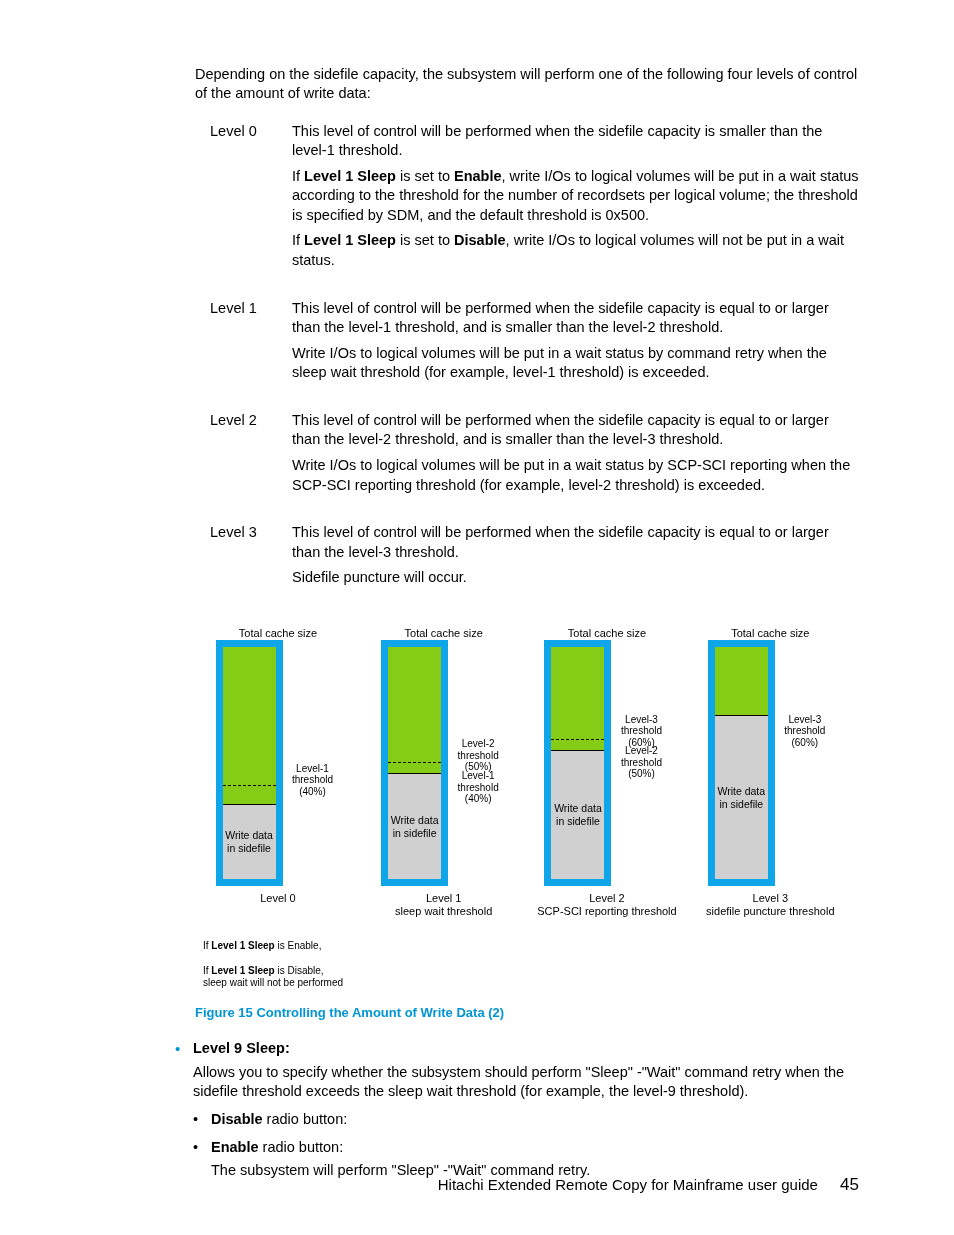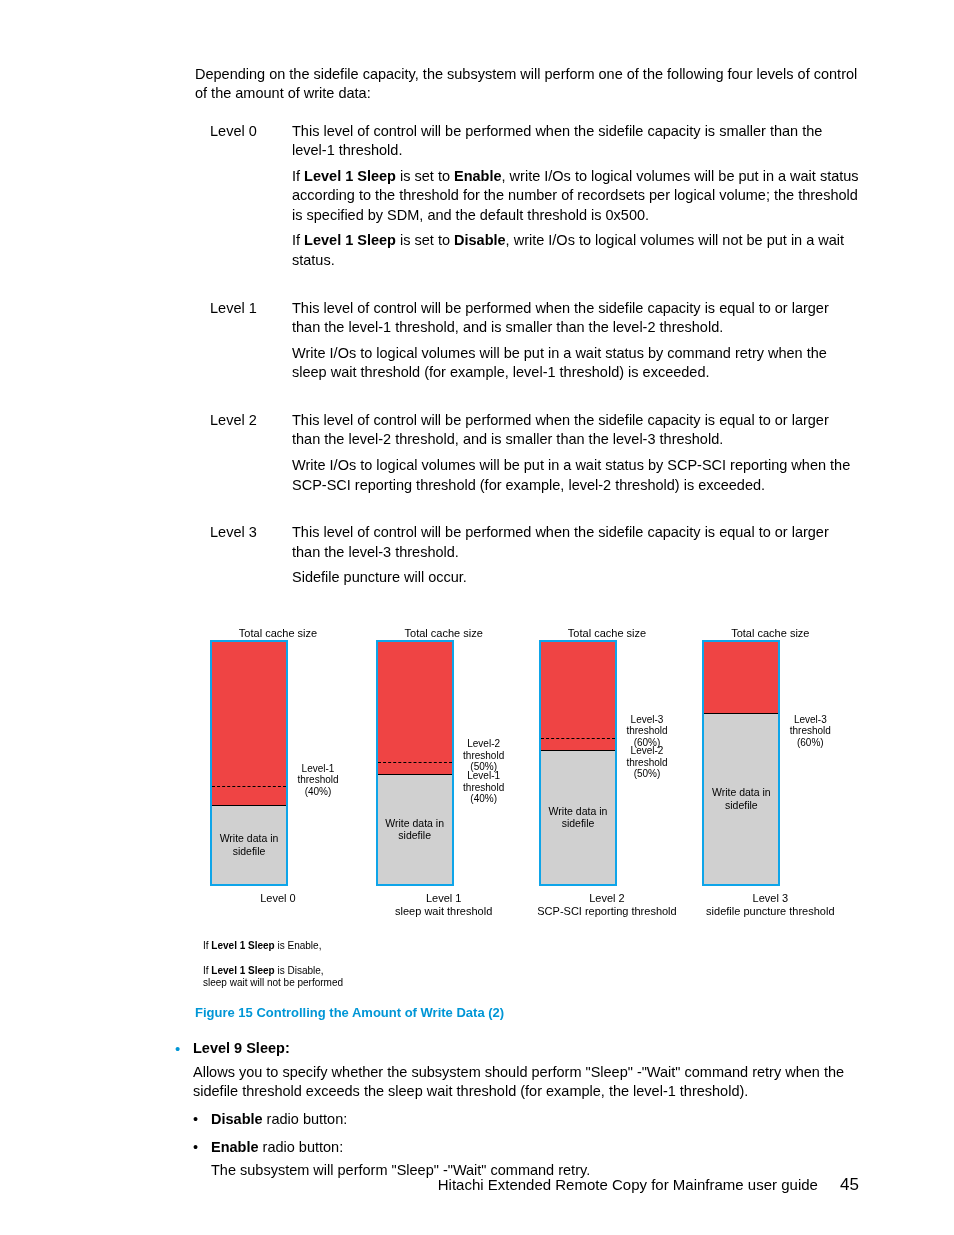--- a/index.html
+++ b/index.html
@@ -57,26 +57,26 @@
   }
   .col .top {
     text-align: center;
     height: 14px;
   }
   .boxwrap {
     display: flex;
     align-items: flex-start;
   }
   .box {
-    width: 78px;
+    width: 67px;
     height: 246px;
-    border: 2px solid #0ea5e9;
+    border: 7px solid #0ea5e9;
     position: relative;
     box-sizing: border-box;
-    background: #ef4444;
+    background: #84cc16;
   }
   .fill {
     position: absolute;
     left: 0; right: 0; bottom: 0;
     background: #d0d0d0;
     border-top: 1px solid #000;
     display: flex;
     align-items: center;
     justify-content: center;
     text-align: center;
@@ -300,21 +300,21 @@
       </div>
     </div>
   </div>
 </div>
 
 <div class="figcaption">Figure 15 Controlling the Amount of Write Data (2)</div>
 
 <ul class="outer">
   <li>
     <span class="strong">Level 9 Sleep:</span>
-    <div style="margin-top:4px">Allows you to specify whether the subsystem should perform "Sleep" -"Wait" command retry when the sidefile threshold exceeds the sleep wait threshold (for example, the level-1 threshold).</div>
+    <div style="margin-top:4px">Allows you to specify whether the subsystem should perform "Sleep" -"Wait" command retry when the sidefile threshold exceeds the sleep wait threshold (for example, the level-9 threshold).</div>
     <ul class="inner">
       <li>
         <span class="strong">Disable</span><span> radio button:</span>
       </li>
       <li>
         <span class="strong">Enable</span><span> radio button:</span>
         <div style="margin-top:4px">The subsystem will perform "Sleep" -"Wait" command retry.</div>
       </li>
     </ul>
   </li>

